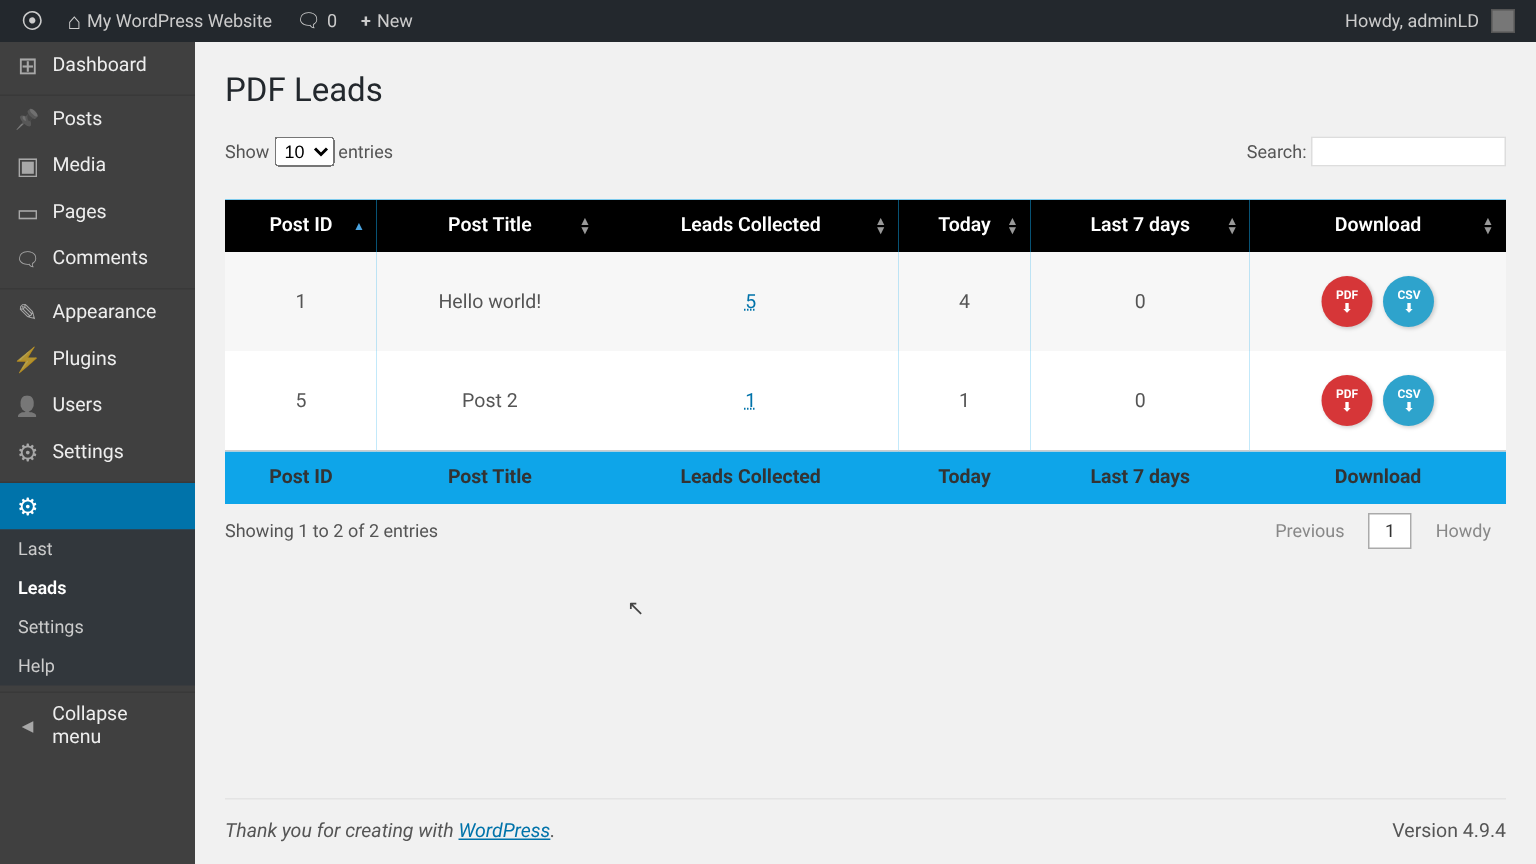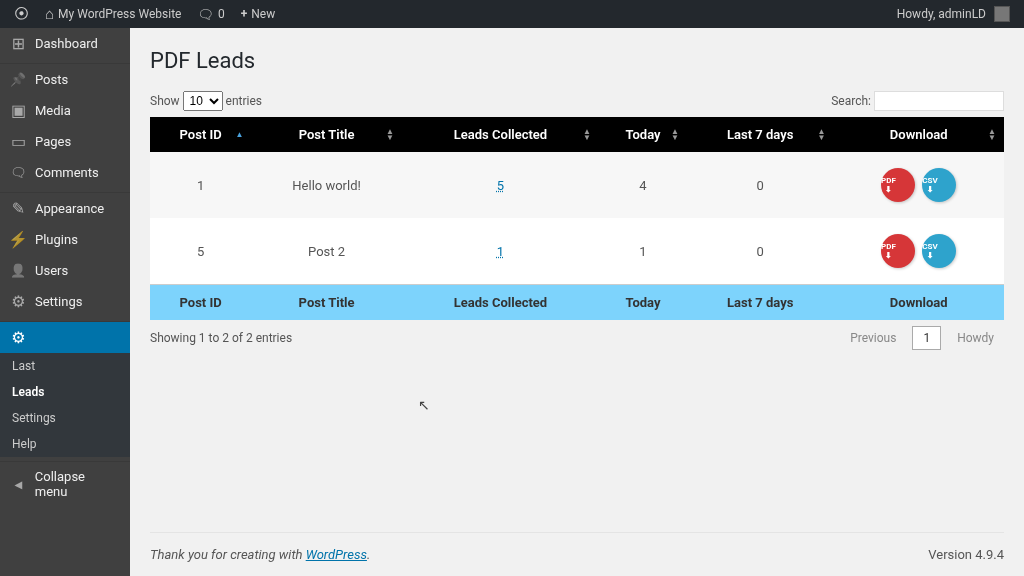--- a/index.html
+++ b/index.html
@@ -20,35 +20,35 @@
     .sidebar-item.active .icon { opacity: 1; }
     .sidebar-sep { border-top: 1px solid #393939; margin: 4px 0 0 0; }
     .sidebar-sub { background: #32373c; }
     .sidebar-sub-item { padding: 6px 12px; cursor: pointer; color: #ccc; font-size: 12px; }
     .sidebar-sub-item.active { color: #fff; font-weight: 600; }
     
     
     .main { position: absolute; left: 130px; top: 28px; right: 0; bottom: 0; background: #f1f1f1; padding: 12px 20px 0 20px; display: flex; flex-direction: column; }
     .page-title { font-size: 22px; font-weight: 400; color: #23282d; margin: 8px 0 18px 0; }
     
-    .dt-top { display: flex; justify-content: space-between; align-items: center; margin-bottom: 6px; font-size: 12px; color: #555; gap: 26px; }
+    .dt-top { display: flex; justify-content: space-between; align-items: center; margin-bottom: 22px; font-size: 12px; color: #555; gap: 26px; }
     .dt-top select { font-size: 12px; padding: 1px 2px; }
     .dt-top input { border: 1px solid #ddd; background: #fff; height: 20px; width: 130px; padding: 0 4px; font-size: 12px; }
     
-    table { width: 100%; border-collapse: collapse; background: #7dd3fc; }
+    table { width: 100%; border-collapse: collapse; background: #0ea5e9; }
     thead th { background: #000; color: #fff; padding: 10px 6px; font-size: 13px; font-weight: 600; text-align: center; position: relative; }
     thead th .sort { position: absolute; right: 8px; top: 50%; transform: translateY(-50%); display: flex; flex-direction: column; gap: 1px; font-size: 8px; opacity: 0.6; line-height: 6px; }
     thead th.sorted .sort { opacity: 1; color: #4aa3df; }
     tbody td { padding: 16px 6px; text-align: center; color: #555; font-size: 13px; }
     tbody tr:nth-child(odd) { background: #f7f7f7; }
     tbody tr:nth-child(even) { background: #fff; }
     tbody a { color: #0073aa; text-decoration: underline dotted; }
     tfoot th { padding: 10px 6px; font-size: 13px; font-weight: 700; text-align: center; color: #333; border-top: 1px solid #ccc; }
     
-    .dl-btn { width: 34px; height: 34px; border-radius: 50%; display: inline-flex; align-items: center; justify-content: flex-start; color: #fff; margin: 0 2px; cursor: pointer; box-shadow: 1px 1px 3px rgba(0,0,0,0.2); }
+    .dl-btn { width: 34px; height: 34px; border-radius: 50%; display: inline-flex; align-items: center; justify-content: center; color: #fff; margin: 0 2px; cursor: pointer; box-shadow: 1px 1px 3px rgba(0,0,0,0.2); }
     .dl-pdf { background: #d63638; }
     .dl-csv { background: #2ea3cc; }
     .dl-inner { font-size: 8px; font-weight: bold; line-height: 9px; text-align: center; }
     
     .dt-bottom { display: flex; justify-content: space-between; align-items: center; margin-top: 6px; font-size: 12px; color: #555; }
     .pager { display: flex; align-items: center; gap: 6px; }
     .pager-btn { padding: 4px 10px; color: #888; cursor: pointer; }
     .pager-num { border: 1px solid #aaa; padding: 4px 10px; background: #fff; color: #333; }
     
     .footer { margin-top: auto; display: flex; justify-content: space-between; padding: 14px 0; font-size: 13px; color: #555; font-style: italic; border-top: 1px solid #e4e4e4; }

